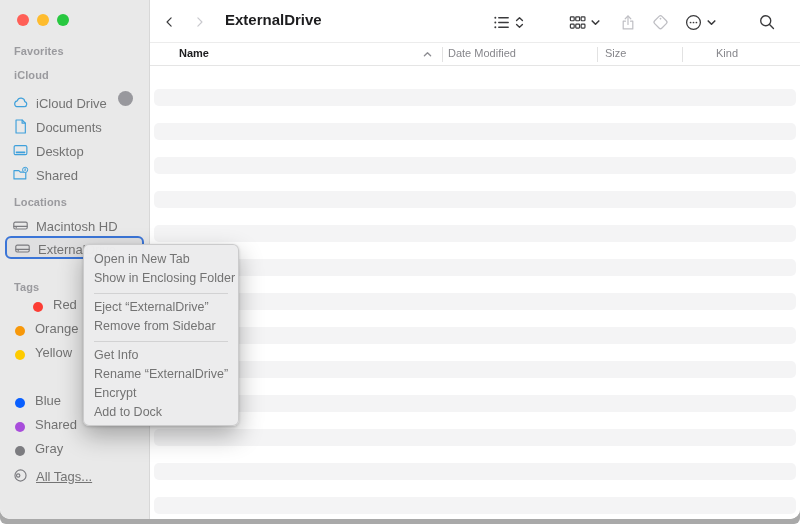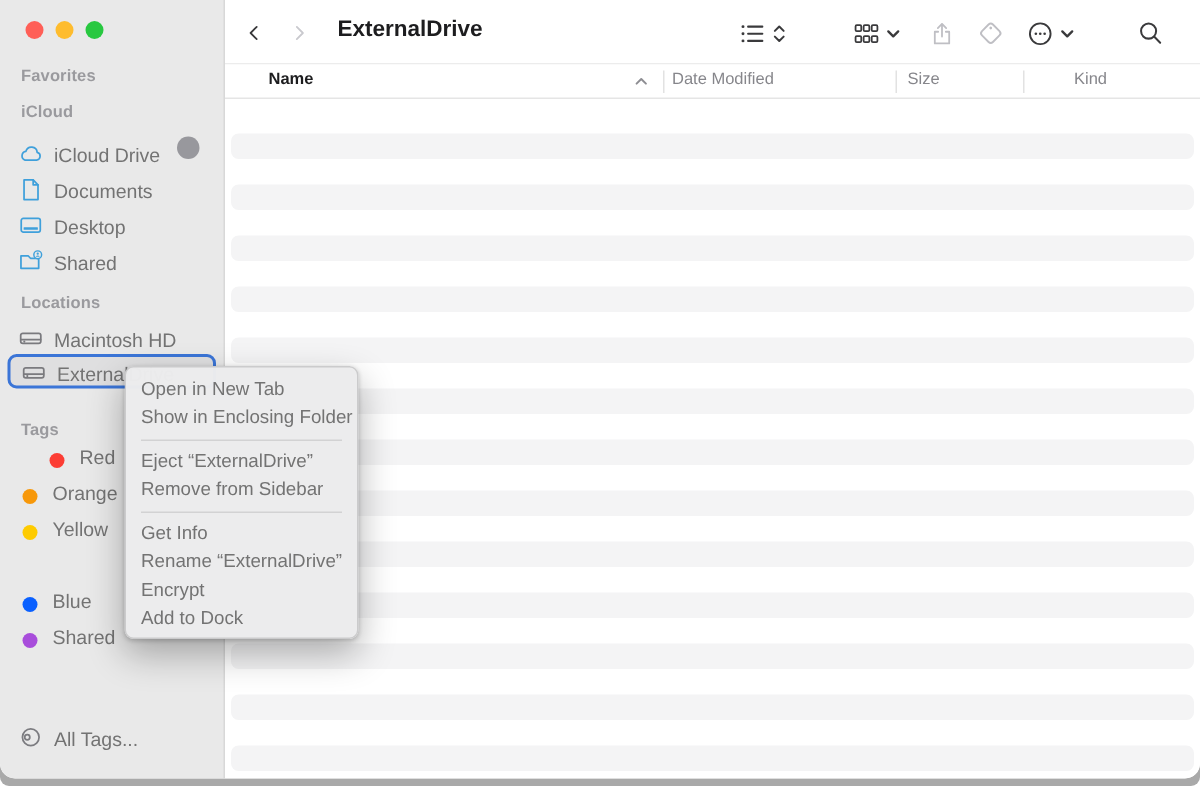--- a/index.html
+++ b/index.html
@@ -148,21 +148,25 @@
         <span>Yellow</span>
       </div>
       <div class="side-item" style="top: 384px; height: 24px;">
         <span class="tag-dot" style="background: rgb(10, 96, 255);"></span>
         <span>Blue</span>
       </div>
       <div class="side-item" style="top: 408px; height: 24px;">
         <span class="tag-dot" style="background: rgb(168, 77, 219);"></span>
         <span>Shared</span>
       </div>
-      <div class="side-item" style="top: 476px; height: 24px;">
+      <div class="side-item" style="top: 432px; height: 24px;">
+        <span class="tag-dot" style="background: rgb(124, 124, 128);"></span>
+        <span>Gray</span>
+      </div>
+      <div class="side-item" style="top: 460px; height: 24px; text-decoration: underline;">
         <span class="icn" style="color: rgb(63, 160, 219);">
           <svg width="17" height="17" viewBox="0 0 19 19" style="color:#7c7c80">
             <circle fill="none" stroke="currentColor" stroke-width="1.3" stroke-linecap="round" stroke-linejoin="round" cx="9.5" cy="9.5" r="6.2"></circle>
             <circle fill="none" stroke="currentColor" stroke-width="1.3" stroke-linecap="round" stroke-linejoin="round" cx="6.9" cy="9.5" r="1.9"></circle>
           </svg>
         </span>
         <span>All Tags...</span>
       </div>
     </div>
 

